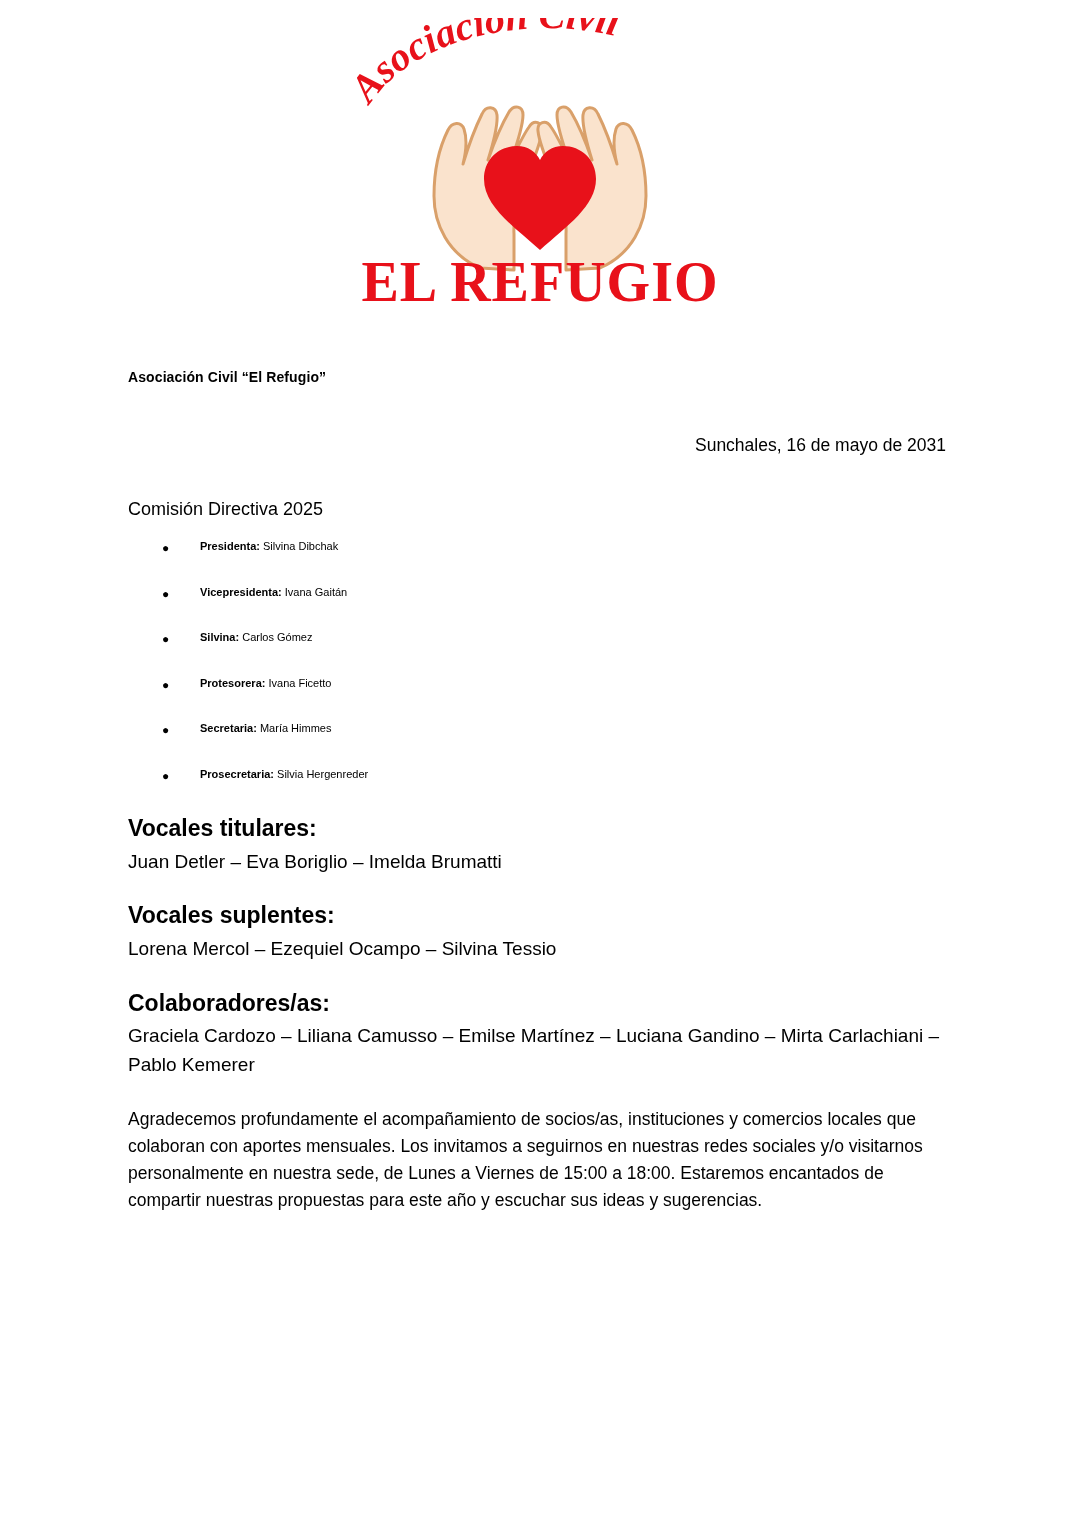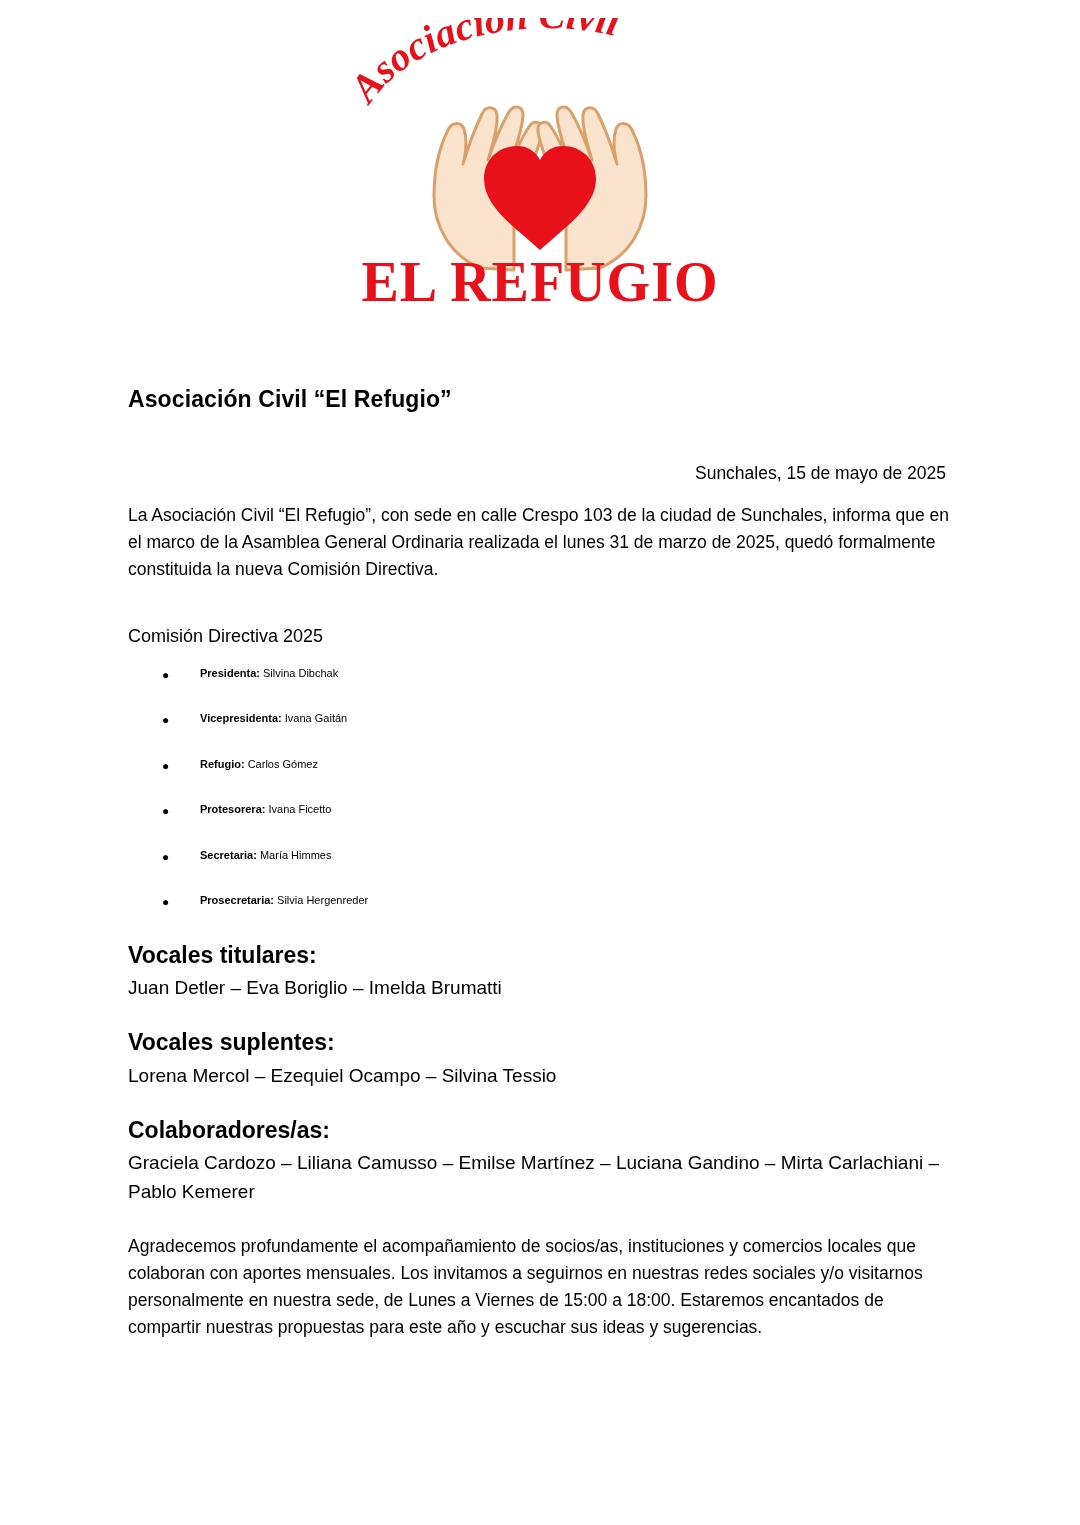--- a/index.html
+++ b/index.html
@@ -42,22 +42,22 @@
     height: 290px;
   }
 
   
   .content {
     padding: 0 128px 0 128px;
     box-sizing: border-box;
   }
   .org-title {
     font-weight: bold;
-    font-size: 23px;
-    margin-top: 78px;
+    font-size: 14px;
+    margin-top: 61px;
     letter-spacing: .1px;
   }
   .date-line {
     text-align: right;
     font-size: 17.5px;
     margin-top: 50px;
     padding-right: 6px;
   }
   p.para {
     font-size: 17.5px;
@@ -163,37 +163,36 @@
 
         <text x="210" y="283" text-anchor="middle" font-family="Liberation Serif, serif" font-size="56" font-weight="bold" letter-spacing="1" fill="#e8111a">EL REFUGIO</text>
       </svg>
     </div>
   </div>
 
   <div class="content">
 
     <div class="org-title">Asociación Civil “El Refugio”</div>
 
-    <div class="date-line">Sunchales, 15 de mayo de 2025</div>
-
-    <p class="para">La Asociación Civil “El Refugio”, con sede en calle Crespo 103 de la ciudad de Sunchales, informa que en el marco de la Asamblea General Ordinaria realizada el lunes 31 de marzo de 2025, quedó formalmente constituida la nueva Comisión Directiva.</p>
+    <div class="date-line">Sunchales, 16 de mayo de 2031</div>
+
 
     <div class="section-title">Comisión Directiva 2025</div>
 
     <ul class="roles">
       <li>
         <span class="role-name">Presidenta:</span>
         <span>Silvina Dibchak</span>
       </li>
       <li>
         <span class="role-name">Vicepresidenta:</span>
         <span>Ivana Gaitán</span>
       </li>
       <li>
-        <span class="role-name">Refugio:</span>
+        <span class="role-name">Silvina:</span>
         <span>Carlos Gómez</span>
       </li>
       <li>
         <span class="role-name">Protesorera:</span>
         <span>Ivana Ficetto</span>
       </li>
       <li>
         <span class="role-name">Secretaria:</span>
         <span>María Himmes</span>
       </li>

